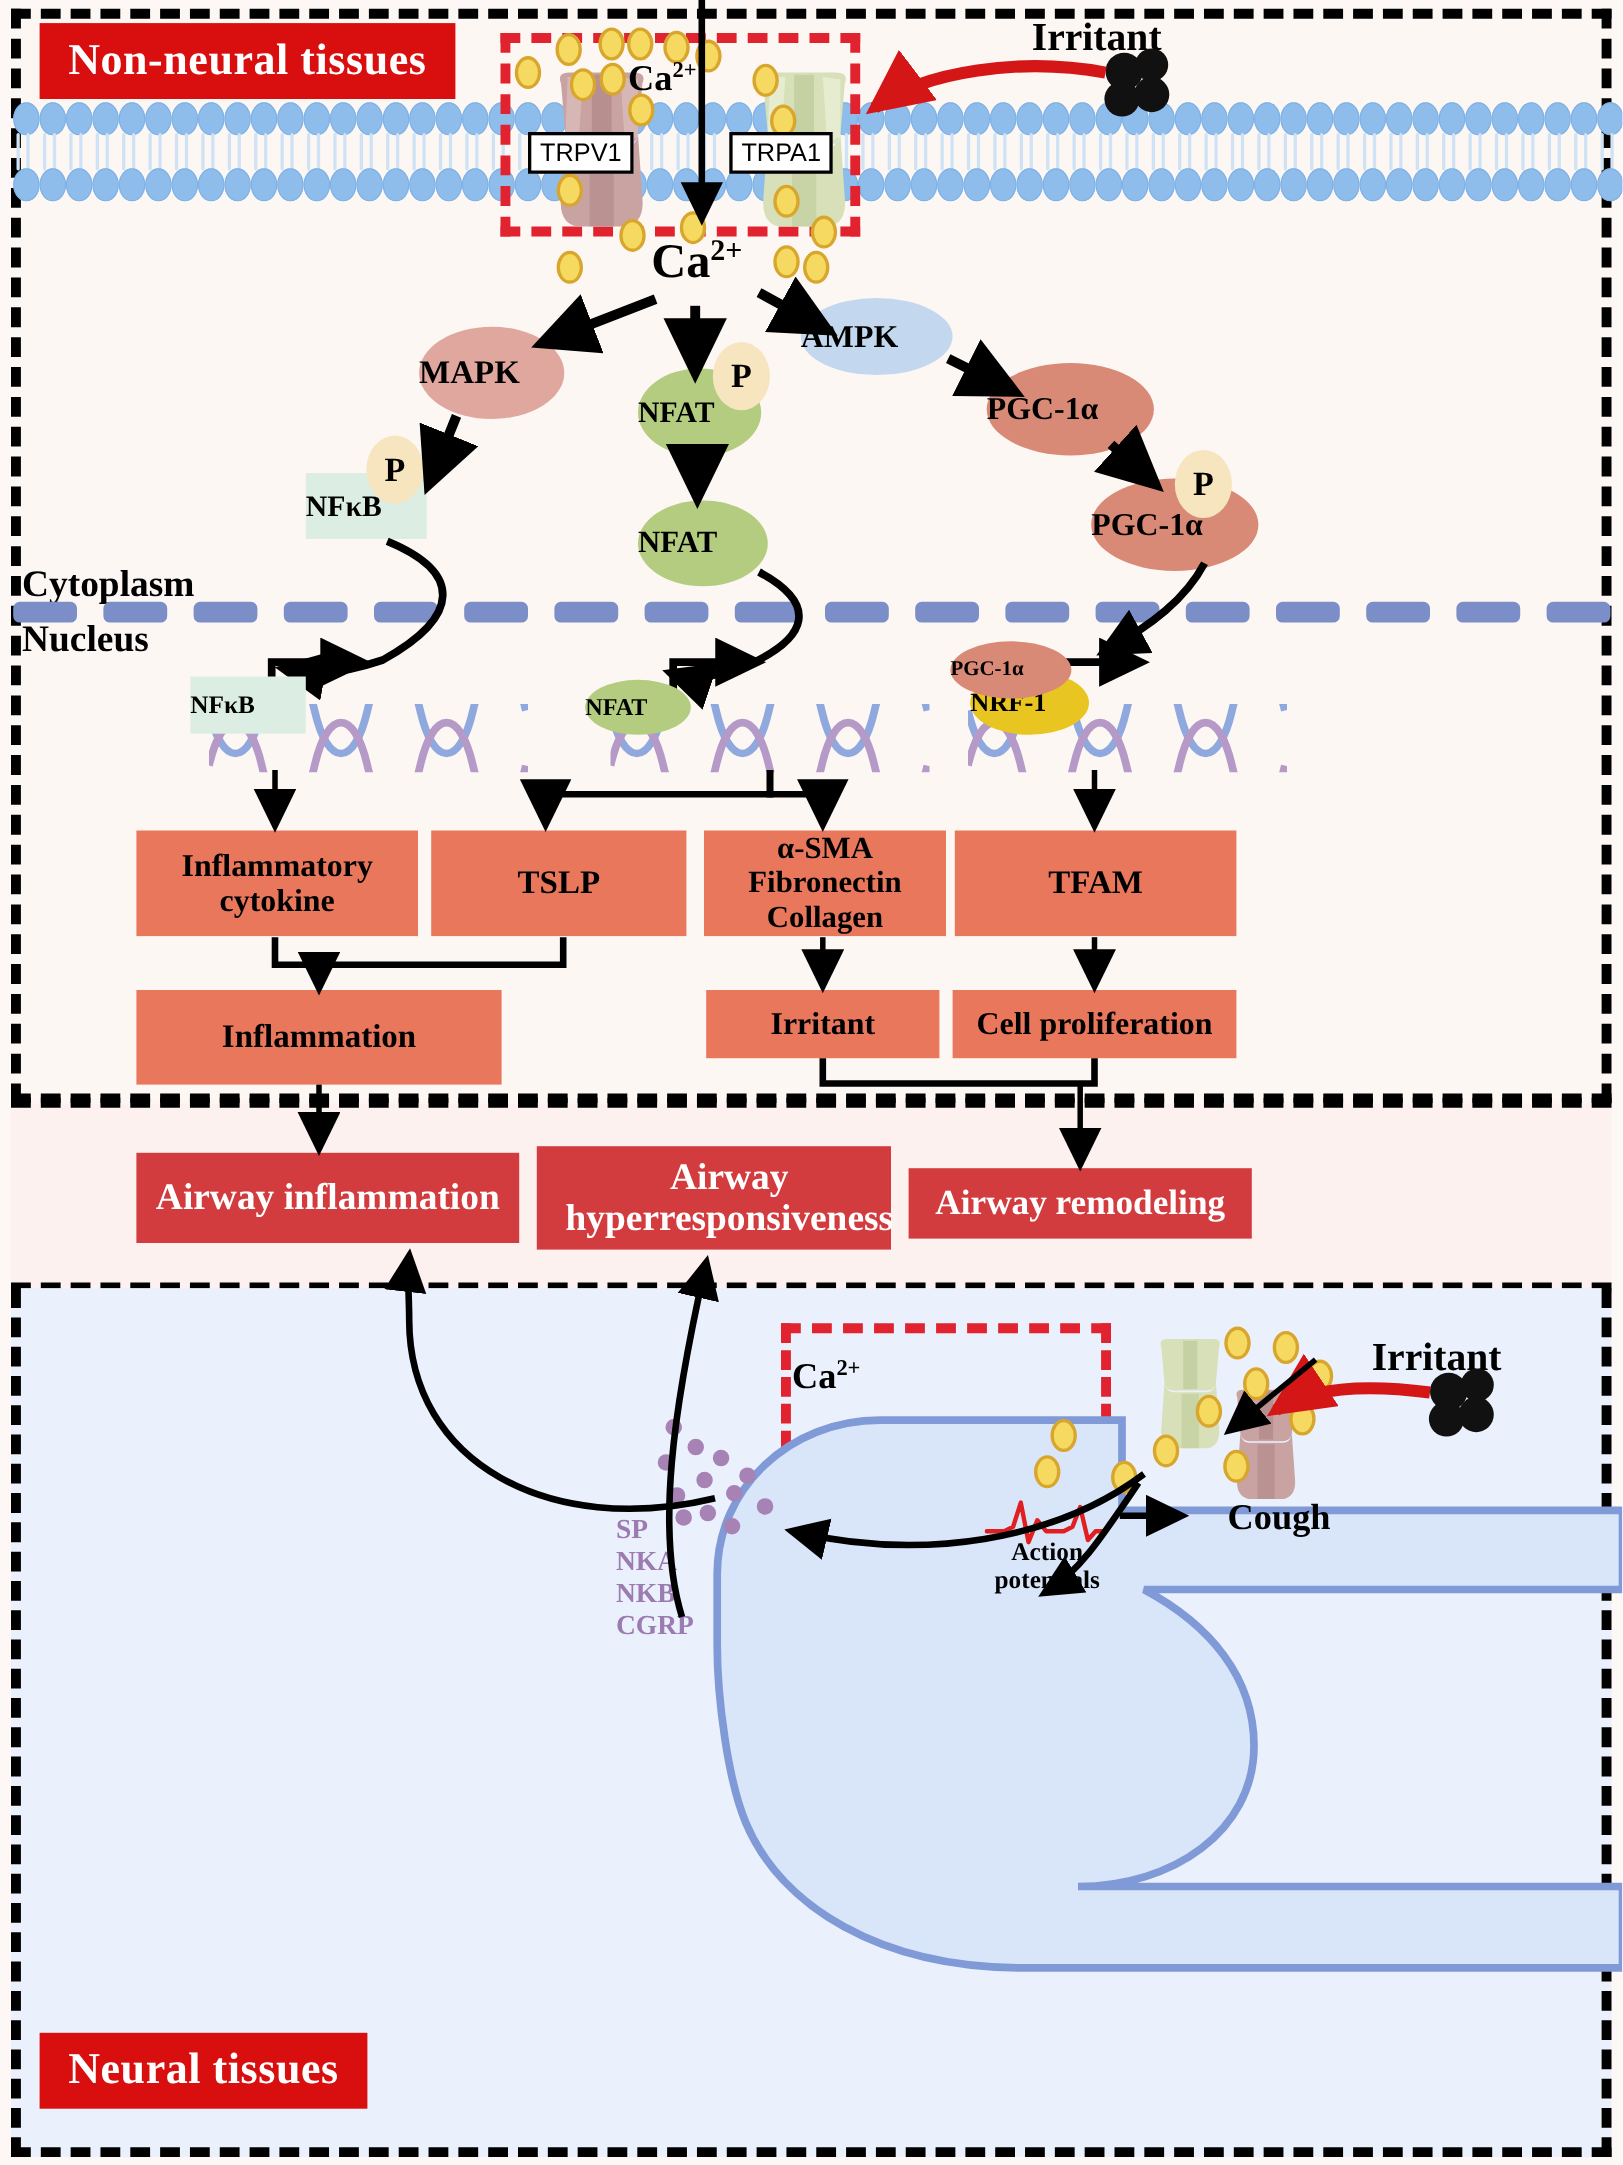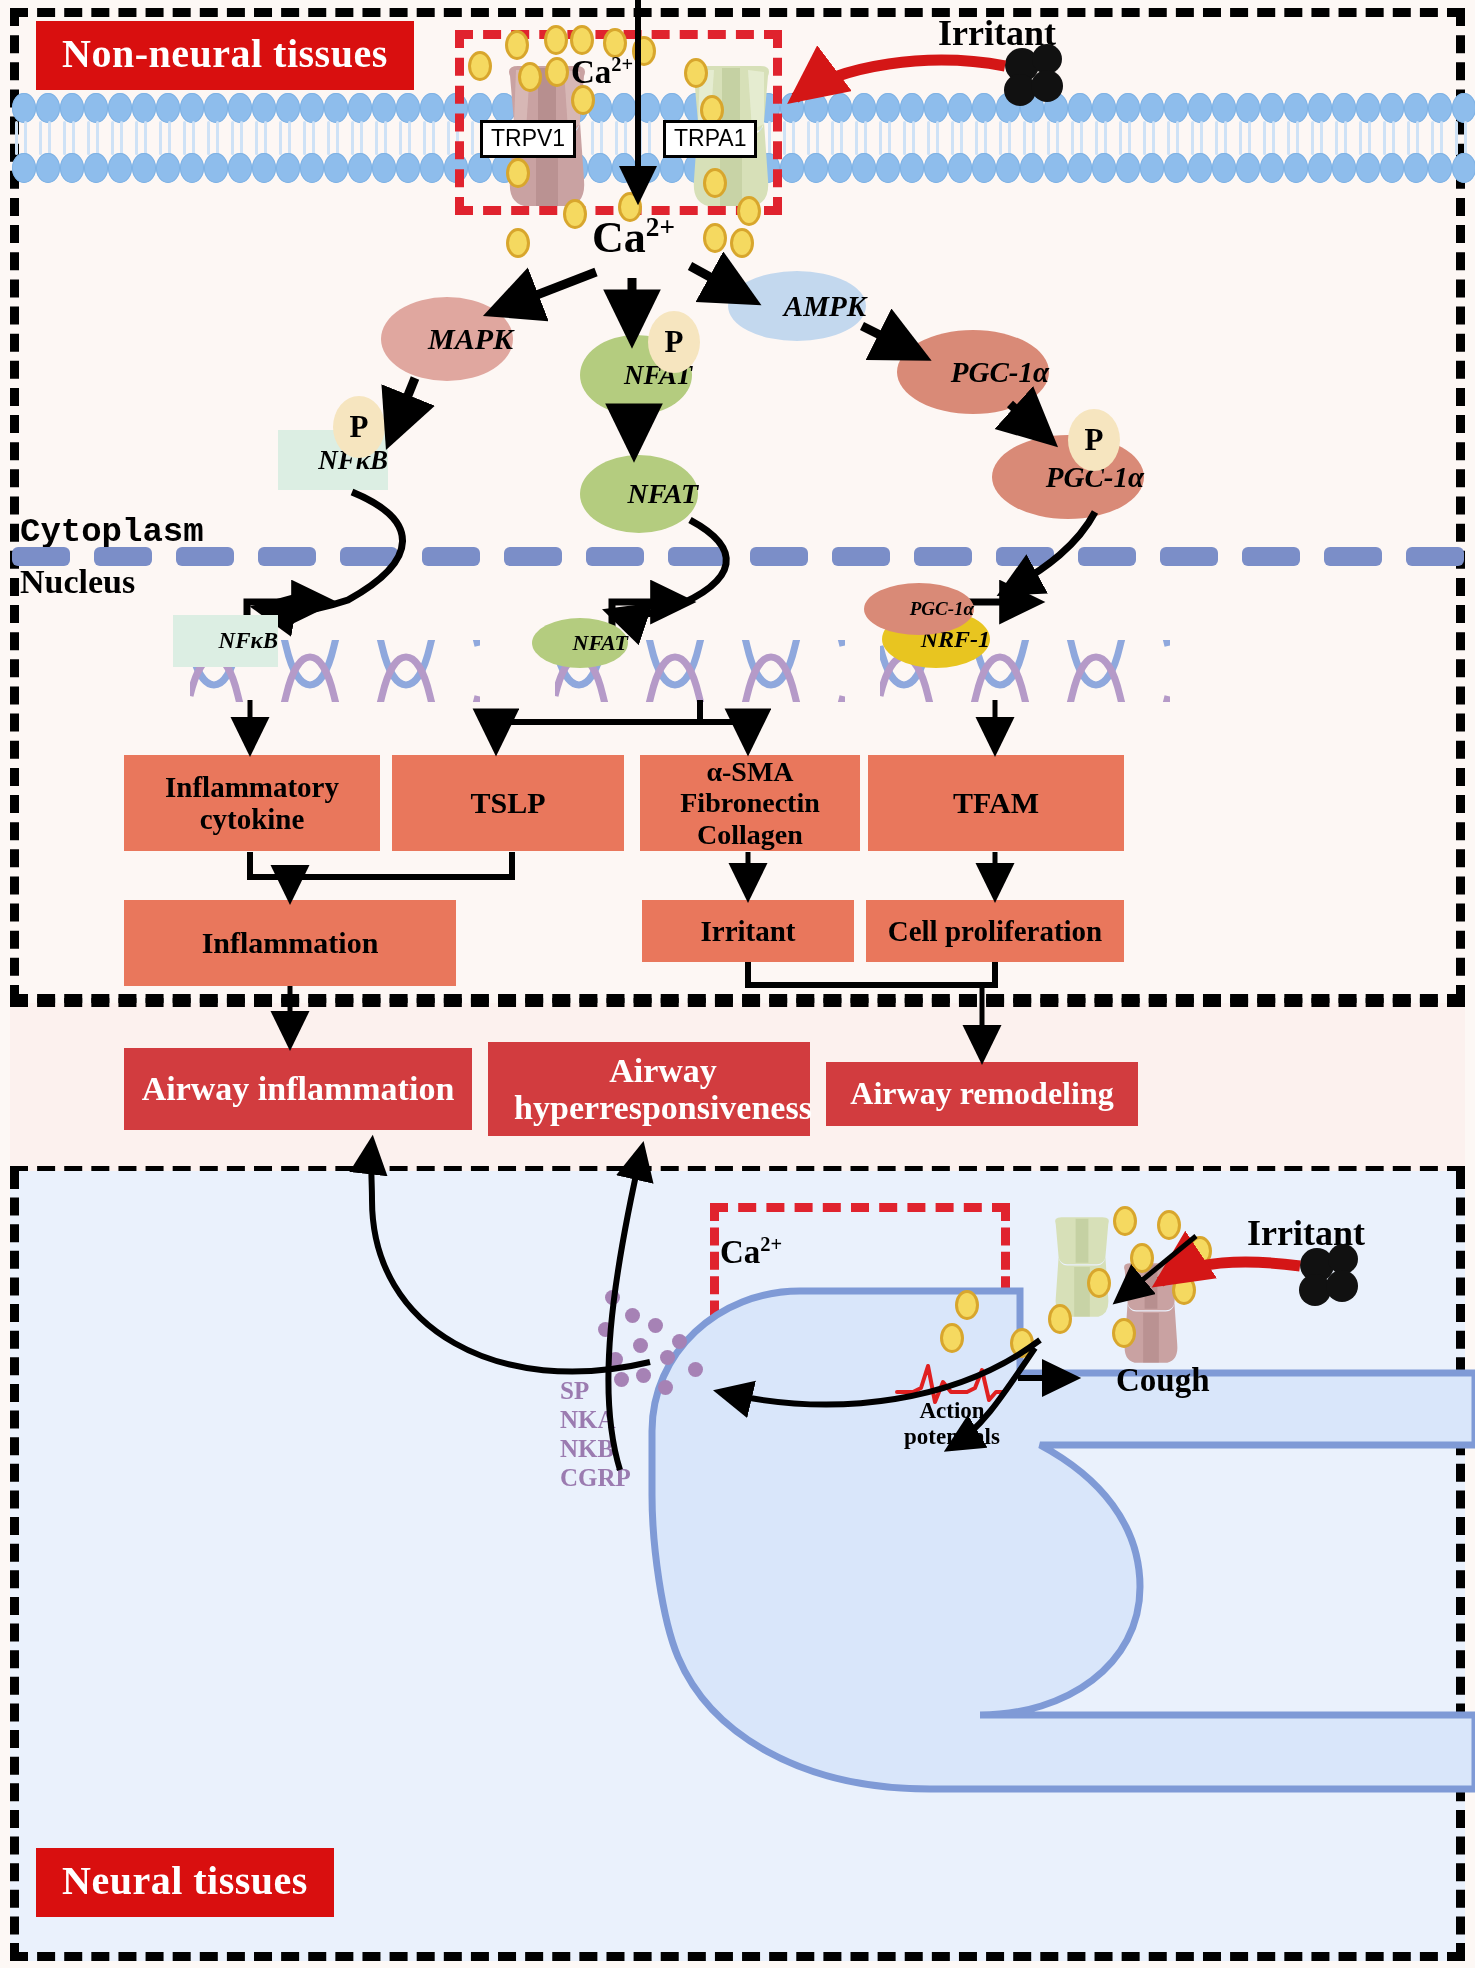--- a/index.html
+++ b/index.html
@@ -48,22 +48,22 @@
   
   .ion{position:absolute;width:24px;height:30px;border-radius:50%;
       background:#f5d960;border:3px solid #d8a62d;box-sizing:border-box;}
 
   
   .txt{position:absolute;white-space:nowrap;color:#000;}
   .ca-big{font-size:44px;font-weight:bold;}
   .ca-mid{font-size:33px;font-weight:bold;}
 
   
-  .node{position:absolute;display:flex;align-items:center;justify-content:flex-end;
-      font-weight:bold;color:#000;text-align:center;box-sizing:border-box;font-style:italic;}
+  .node{position:absolute;display:flex;align-items:center;justify-content:flex-start;
+      font-weight:bold;color:#000;text-align:center;box-sizing:border-box;}
   .ellipse{border-radius:50%;}
   .rect{}
 
   
   .pbadge{position:absolute;width:52px;height:62px;border-radius:50%;background:#f6e5bf;
       display:flex;align-items:center;justify-content:center;font-size:31px;font-weight:bold;}
 
   
   #nuclear-env{position:absolute;left:12px;top:546px;width:1451px;height:20px;
       display:flex;align-items:center;}
@@ -389,21 +389,21 @@
     <span>NFκB</span>
   </div>
   <div class="pbadge" style="left:333px;top:396px;">
     <span>P</span>
   </div>
 
   <div class="node ellipse" id="node-nfat-2" style="left:580px;top:455px;width:118px;height:78px;background:#b4cc7f;font-size:28px;">
     <span>NFAT</span>
   </div>
 
-  <div class="txt" style="left:20px;top:513px;font-size:34px;font-weight:bold;font-family:Liberation Mono, monospace;">Cytoplasm</div>
+  <div class="txt" style="left:20px;top:513px;font-size:34px;font-weight:bold;">Cytoplasm</div>
   <div class="txt" style="left:20px;top:563px;font-size:34px;font-weight:bold;">Nucleus</div>
 
   <div id="nuclear-env">
       <div class="nuc-dash"></div>
       <div class="nuc-dash"></div>
       <div class="nuc-dash"></div>
       <div class="nuc-dash"></div>
       <div class="nuc-dash"></div>
       <div class="nuc-dash"></div>
       <div class="nuc-dash"></div>

